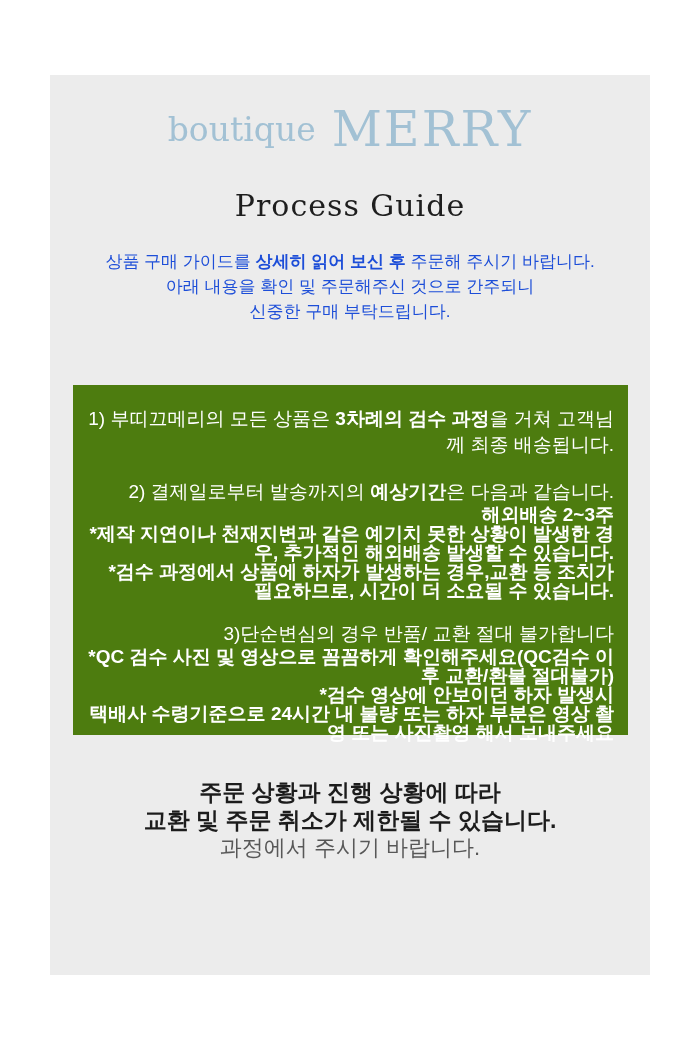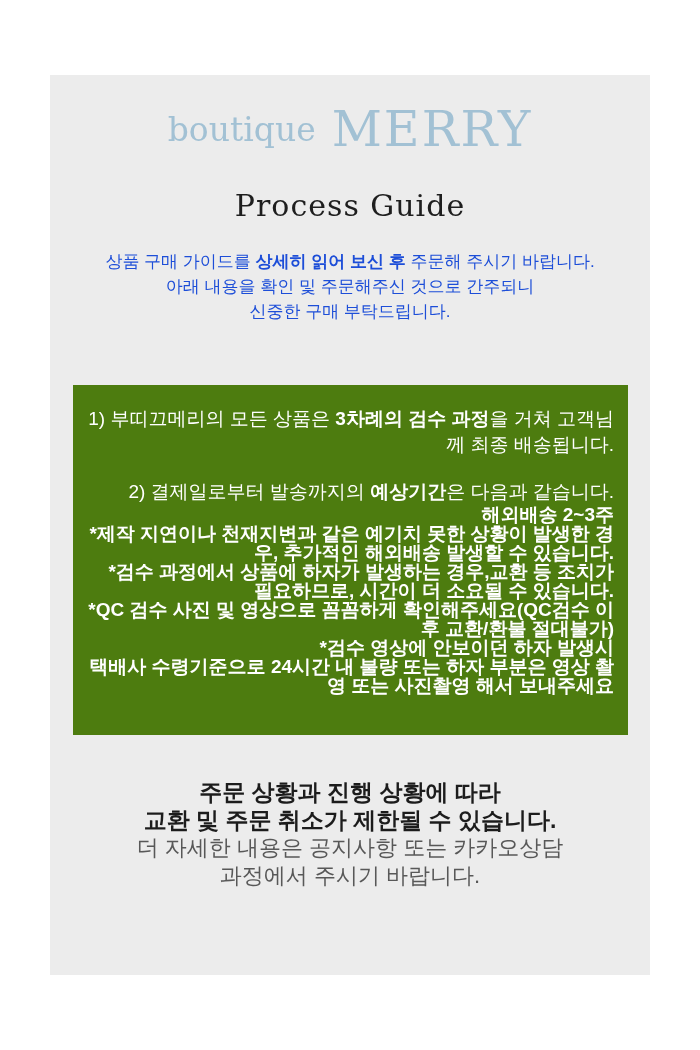--- a/index.html
+++ b/index.html
@@ -62,26 +62,26 @@
     </div>
 
     <div class="notice-box">
       <p class="heading"><span>1) 부띠끄메리의 모든 상품은 </span><b>3차례의 검수 과정</b><span>을 거쳐 고객님께 최종 배송됩니다.</span></p>
 
       <p class="heading mt"><span>2) 결제일로부터 발송까지의 </span><b>예상기간</b><span>은 다음과 같습니다.</span></p>
       <p class="note">해외배송 2~3주</p>
       <p class="note">*제작 지연이나 천재지변과 같은 예기치 못한 상황이 발생한 경우, 추가적인 해외배송 발생할 수 있습니다.</p>
       <p class="note">*검수 과정에서 상품에 하자가 발생하는 경우,교환 등 조치가 필요하므로, 시간이 더 소요될 수 있습니다.</p>
 
+      <p class="heading mt">3)단순변심의 경우 반품/ 교환 절대 불가합니다</p>
       <p class="note">*QC 검수 사진 및 영상으로 꼼꼼하게 확인해주세요(QC검수 이후 교환/환불 절대불가)</p>
       <p class="note">*검수 영상에 안보이던 하자 발생시</p>
       <p class="note">택배사 수령기준으로 24시간 내 불량 또는 하자 부분은 영상 촬영 또는 사진촬영 해서 보내주세요</p>
     </div>
 
     <div class="footer">
       <div class="footer-bold">주문 상황과 진행 상황에 따라</div>
       <div class="footer-bold">교환 및 주문 취소가 제한될 수 있습니다.</div>
-      <div class="footer-gray">더 자세한 내용은 공지사항 또는 카카오상담</div>
       <div class="footer-gray">과정에서 주시기 바랍니다.</div>
     </div>
 
   </div>
 </div>
 
 </body></html>

